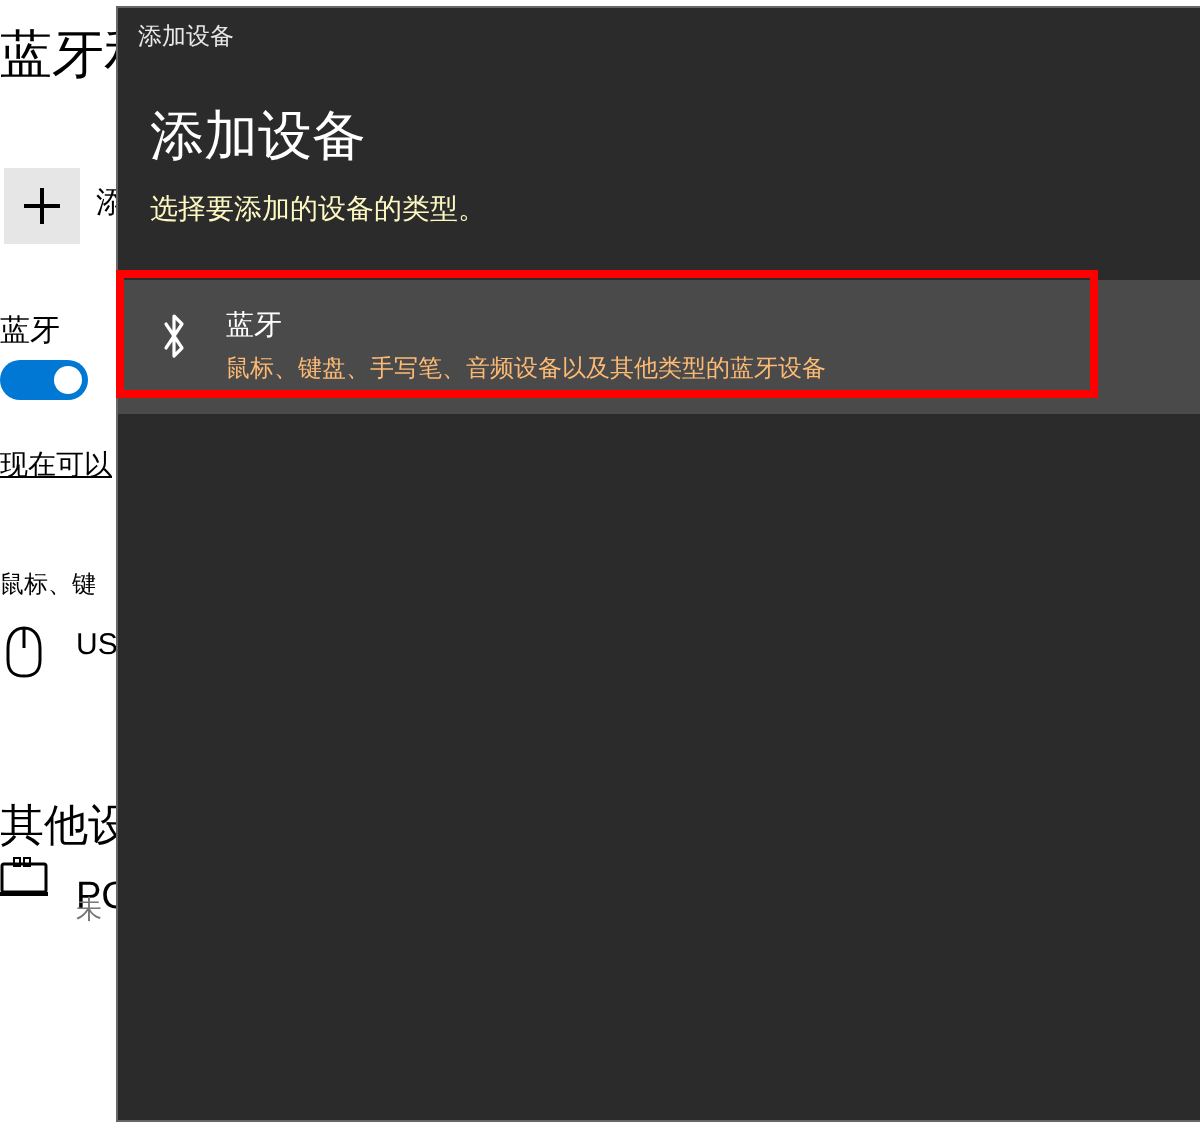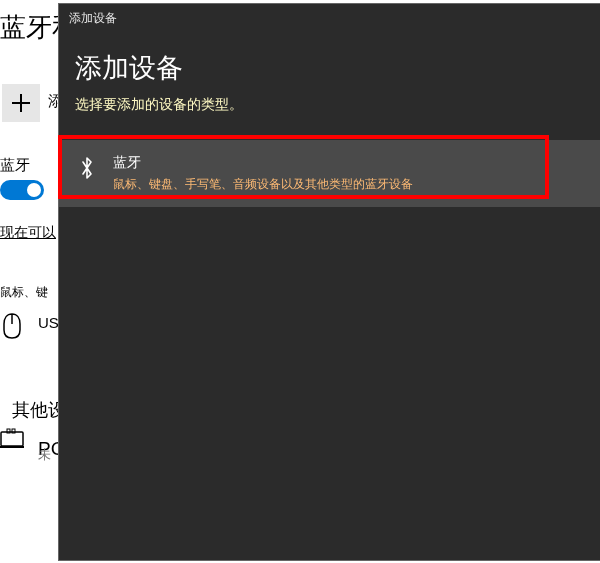--- a/index.html
+++ b/index.html
@@ -73,22 +73,22 @@
       position: absolute;
       left: 2px; top: 312px;
     }
     .bg-usb-label {
       position: absolute;
       left: 38px; top: 314px;
       font-size: 15px;
     }
     .bg-other-subhead {
       position: absolute;
-      left: 12px; top: 398px;
-      font-size: 18px;
+      left: 0; top: 398px;
+      font-size: 22px;
     }
     .bg-pc-row {
       position: absolute;
       left: 0; top: 428px;
     }
     .bg-pc-label {
       position: absolute;
       left: 38px; top: 438px;
       font-size: 19px;
     }

